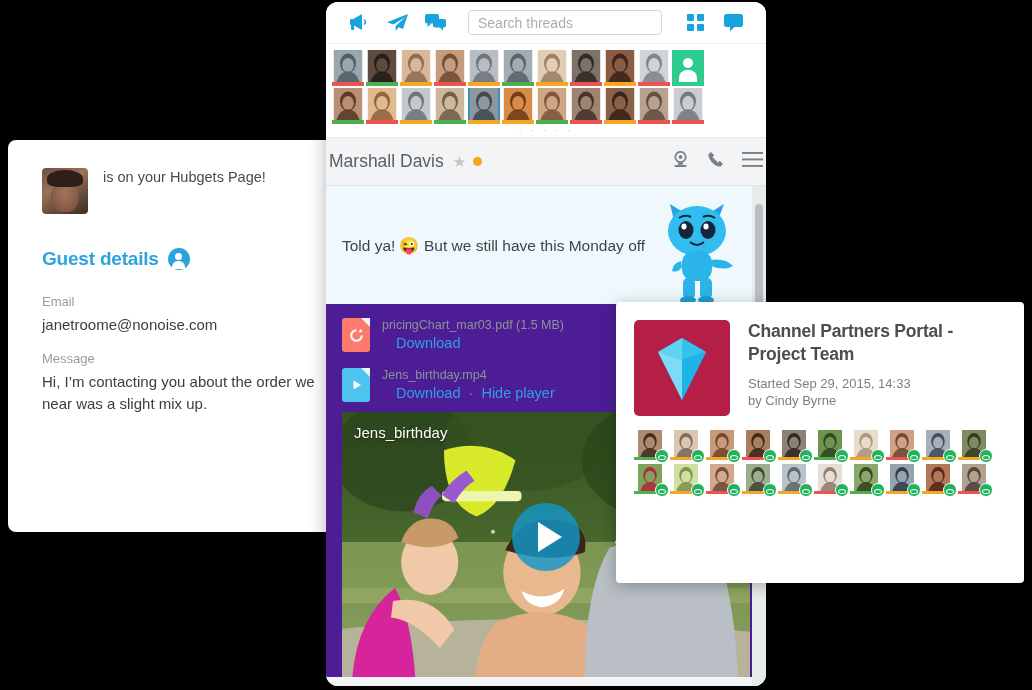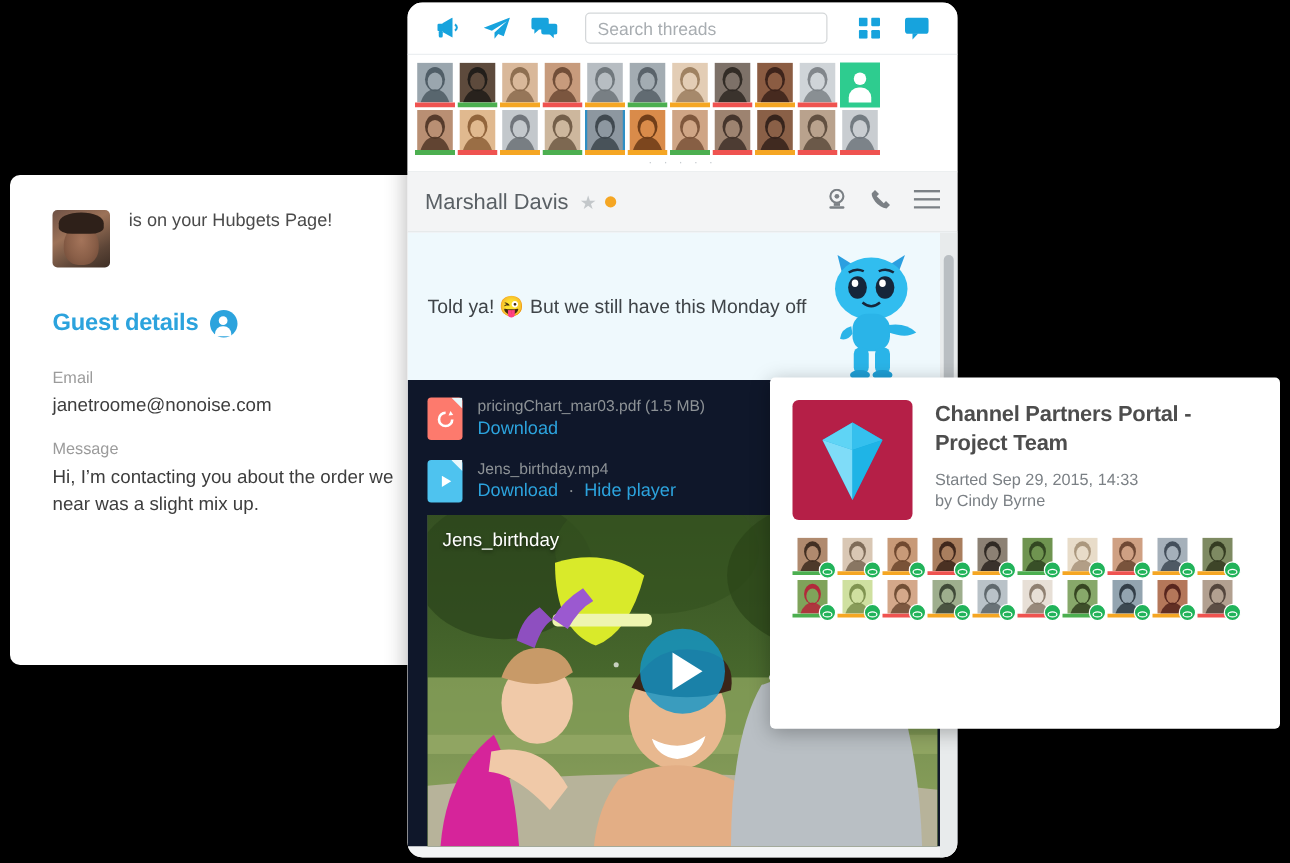--- a/index.html
+++ b/index.html
@@ -122,52 +122,52 @@
     border-radius:50%; background:#fff;
   }
   .av.ghost::after {
     content:""; position:absolute; left:7px; top:20px; width:18px; height:12px;
     border-radius:8px 8px 0 0; background:#fff;
   }
   .dots { text-align:center; letter-spacing:3px; color:#c7ccd0; font-size:10px; line-height:9px; }
 
   .chat-header {
     height: 48px; background: #f3f4f5; display: flex; align-items: center;
-    padding: 0 14px; flex: 0 0 48px; border-bottom: 1px solid #e3e6e8;
+    padding: 0 3px; flex: 0 0 48px; border-bottom: 1px solid #e3e6e8;
   }
   .chat-title { color: #5a6065; font-size: 17.5px; }
   .star { color: #c3c7ca; font-size: 15px; margin-left: 9px; }
   .status-dot { width: 9px; height: 9px; border-radius: 50%; background: #f5a623; margin-left: 7px; }
   .chat-header-right { margin-left:auto; display: flex; align-items: center; gap: 18px; color:#7b8085;}
 
   .chat-body { position: relative; flex: 1; overflow: hidden; background: #f3f4f5; }
   .msg-bubble {
     background: #eff9fd; padding: 20px 16px; min-height: 118px;
     display: flex; align-items: center; position: relative;
   }
   .msg-text { color: #3f4448; font-size: 15.5px; }
   .emoji { font-size: 16px; }
   .mascot {
     position: absolute; right: 26px; bottom: 0px; width: 84px; height: 106px;
   }
 
-  .attach-area { background: #0f172a; padding: 12px 0 0 0; }
+  .attach-area { background: #4c1d95; padding: 12px 0 0 0; }
   .attach { display: flex; gap: 12px; padding: 2px 16px 14px 16px; }
   .file-icon {
     width: 28px; height: 34px; flex: 0 0 28px; border-radius: 3px 3px 3px 3px;
     position: relative; display:flex; align-items:center; justify-content:center;
   }
   .file-icon.pdf { background: #fd7a6d; }
   .file-icon.vid { background: #4ec3ef; }
   .file-icon .fold {
     position: absolute; right: 0; top: 0; width: 9px; height: 9px;
     background: #e9f7fb; clip-path: polygon(100% 0, 0 0, 100% 100%);
   }
   .file-name { color: #8d9296; font-size: 12.5px; margin-bottom: 3px; }
-  .file-links { font-size: 14.5px; }
+  .file-links { font-size: 14.5px; margin-left: 14px; }
   .file-links a { color: #2ca3dd; text-decoration: none; }
   .file-links .sep { color: #8d9296; margin: 0 4px; }
 
   .video-frame {
     margin: 0 16px 0 16px; height: 265px; position: relative; overflow: hidden;
     background:#5f7a42;
   }
   .video-label {
     position: absolute; left: 12px; top: 12px; color: #fff; font-size: 15px;
     text-shadow: 0 1px 3px rgba(0,0,0,.55); z-index: 4;

